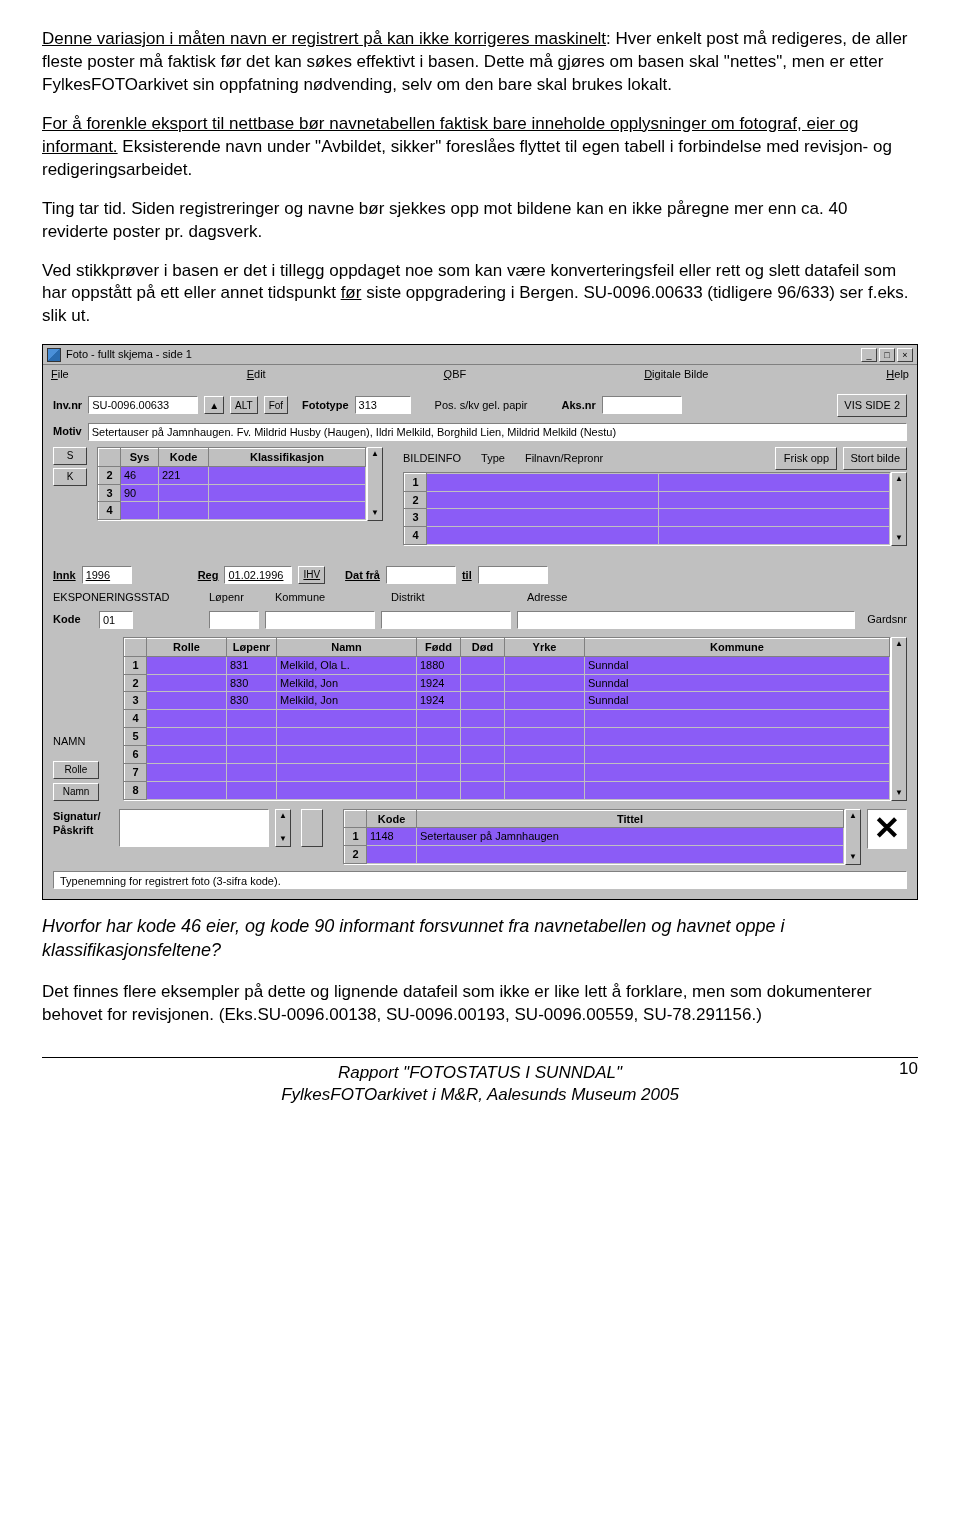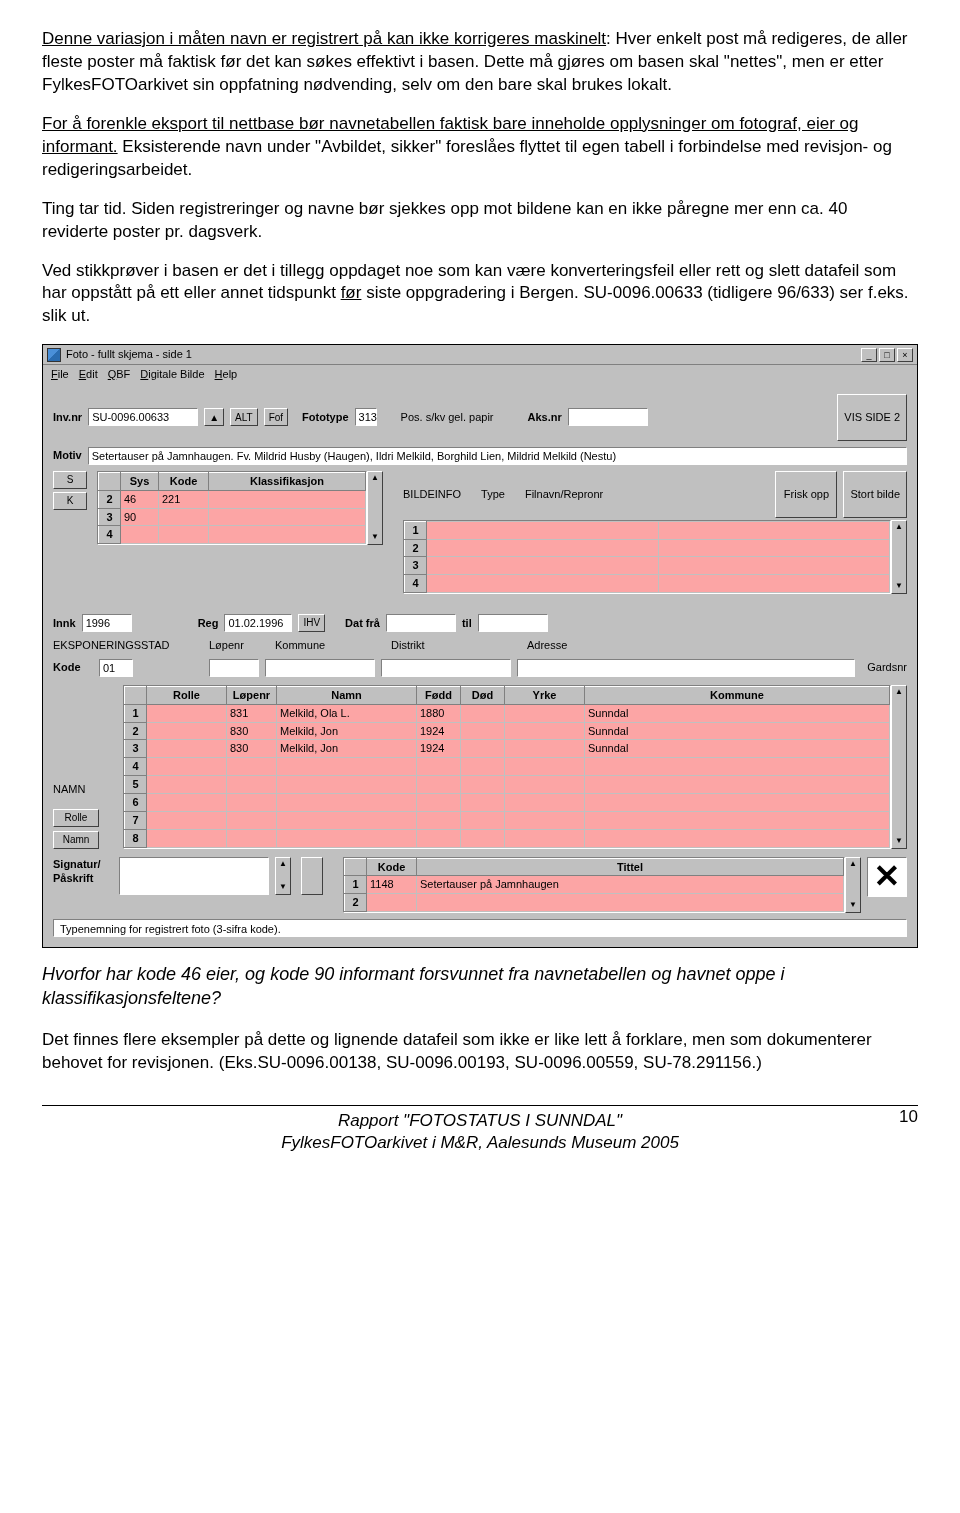--- a/index.html
+++ b/index.html
@@ -41,21 +41,21 @@
   .tb-text { font-weight: normal; }
   .tb-btn {
     width: 16px; height: 14px;
     background: #c0c0c0;
     border-top: 1px solid #fff; border-left: 1px solid #fff;
     border-right: 1px solid #404040; border-bottom: 1px solid #404040;
     font-size: 9px; line-height: 12px; text-align: center;
     margin-left: 2px; font-family: Arial;
   }
   .menubar {
-    display: flex; gap: 10px; padding: 2px 8px 4px 8px;
+    display: flex; gap: 20px; padding: 2px 8px 4px 8px; justify-content: space-between;
   }
   .menubar span { text-decoration: underline; text-decoration-color: transparent; }
   .menubar span::first-letter { text-decoration: underline; }
 
   .client {
     padding: 8px 10px 10px 10px;
   }
   .row { display: flex; align-items: center; gap: 6px; margin-bottom: 6px; flex-wrap: nowrap; }
   .lbl { font-weight: bold; font-size: 11px; white-space: nowrap; }
   .lbl-n { font-weight: normal; font-size: 11px; white-space: nowrap; }
@@ -65,25 +65,25 @@
     border-right: 1px solid #fff; border-bottom: 1px solid #fff;
     height: 18px; padding: 1px 3px; font-size: 11px;
   }
   .btn3d {
     background: #c0c0c0;
     border-top: 1px solid #fff; border-left: 1px solid #fff;
     border-right: 1px solid #404040; border-bottom: 1px solid #404040;
     padding: 1px 4px; font-size: 10px; height: 18px;
     display: inline-flex; align-items: center; justify-content: center;
   }
-  .btn-wide { min-width: 62px; font-size: 11px; font-weight: normal; padding: 15px 6px; height: auto; }
+  .btn-wide { min-width: 62px; font-size: 11px; font-weight: normal; padding: 3px 6px; height: auto; }
   .spacer { flex: 1; }
 
   .grid {
-    background: #fca5a5;
+    background: #8b5cf6;
     border-top: 1px solid #808080; border-left: 1px solid #808080;
     border-right: 1px solid #fff; border-bottom: 1px solid #fff;
   }
   .grid table { border-collapse: collapse; width: 100%; font-size: 11px; }
   .grid td, .grid th {
     border: 1px solid #c0c0c0; padding: 1px 3px; height: 15px; text-align: left;
     white-space: nowrap; overflow: hidden;
   }
   .grid .hdr td, .grid .hdr th {
     background: #c0c0c0; font-weight: bold; text-align: center;
@@ -171,21 +171,21 @@
 
   <div class="client">
 
     <div class="row">
       <span class="lbl">Inv.nr</span>
       <div class="fld" style="width:110px">SU-0096.00633</div>
       <div class="btn3d">▲</div>
       <div class="btn3d">ALT</div>
       <div class="btn3d">Fof</div>
       <span class="lbl" style="margin-left:8px">Fototype</span>
-      <div class="fld" style="width:22px">313</div>
+      <div class="fld" style="width:56px">313</div>
       <span class="lbl-n" style="margin-left:18px">Pos. s/kv gel. papir</span>
       <span class="lbl" style="margin-left:28px">Aks.nr</span>
       <div class="fld" style="width:80px"></div>
       <div class="spacer"></div>
       <div class="btn3d btn-wide">VIS SIDE 2</div>
     </div>
 
     <div class="row">
       <span class="lbl">Motiv</span>
       <div class="fld" style="flex:1">Setertauser på Jamnhaugen. Fv. Mildrid Husby (Haugen), Ildri Melkild, Borghild Lien, Mildrid Melkild (Nestu)</div>
@@ -271,21 +271,21 @@
               </table>
           </div>
           <div class="scroll">
               <span>▲</span>
               <span>▼</span>
             </div>
         </div>
       </div>
     </div>
 
-    <div class="row" style="margin-top:20px;">
+    <div class="row" style="margin-top:20px;text-decoration:underline;">
       <span class="lbl">Innk</span>
       <div class="fld" style="width:50px">1996</div>
       <span class="lbl" style="margin-left:60px">Reg</span>
       <div class="fld" style="width:68px">01.02.1996</div>
       <div class="btn3d">IHV</div>
       <span class="lbl" style="margin-left:14px">Dat frå</span>
       <div class="fld" style="width:70px"></div>
       <span class="lbl">til</span>
       <div class="fld" style="width:70px"></div>
     </div>

